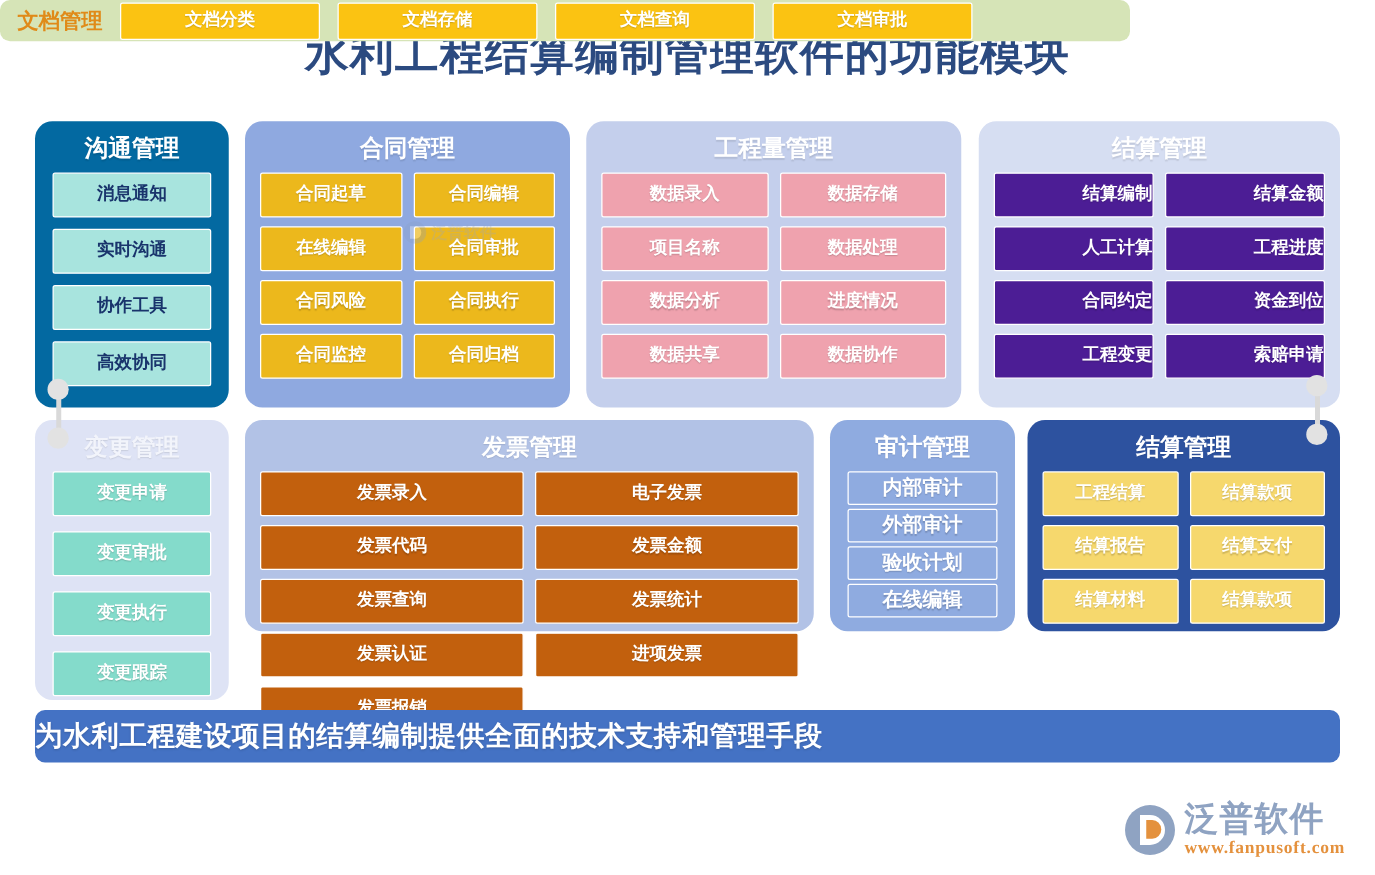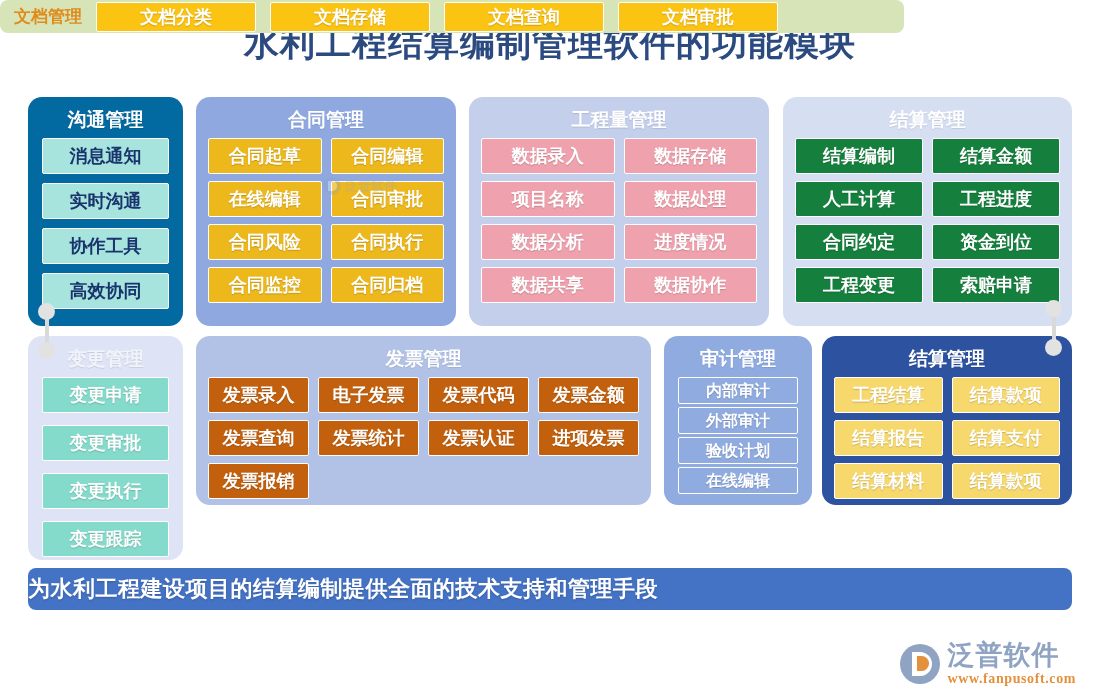--- a/index.html
+++ b/index.html
@@ -58,30 +58,30 @@
   .panel-title.dark {
     color: #ffffff;
   }
   .grid {
     display: grid;
     gap: 7px 9px;
     padding: 0 12px 12px 12px;
   }
   .grid.c1 { grid-template-columns: 1fr; }
   .grid.c2 { grid-template-columns: 1fr 1fr; }
-  .grid.c3 { grid-template-columns: 1fr 1fr 1fr 1fr; }
+  .grid.c3 { grid-template-columns: 1fr 1fr; }
 
   .chip {
     border: 1.5px solid #ffffff;
     border-radius: 2px;
     text-align: center;
     color: #ffffff;
     font-family: "Liberation Serif", "DejaVu Serif", serif;
     font-weight: bold;
-    font-size: 18px;
+    font-size: 14px;
     line-height: 32px;
     height: 32px;
     box-sizing: border-box;
     white-space: nowrap;
     overflow: hidden;
     text-shadow: 0 1px 1px rgba(0,0,0,0.18);
   }
   .chip.tall { height: 36px; line-height: 34px; }
   .chip.compact { height: 27px; line-height: 25px; font-size: 16px; }
   .chip.ghost { background: transparent; }
@@ -106,21 +106,21 @@
     left: 469px; top: 97px; width: 300px; height: 229px;
     background: #c4cfec;
   }
   #panel-quantity .chip { background: #efa2ae; }
 
   
   #panel-settlement-top {
     left: 783px; top: 97px; width: 289px; height: 229px;
     background: #d6def2;
   }
-  #panel-settlement-top .chip { background: #15803d; }
+  #panel-settlement-top .chip { background: #4c1d95; text-align: right; }
 
   
   #panel-change {
     left: 28px; top: 336px; width: 155px; height: 224px;
     background: #dee3f5;
   }
   #panel-change .grid { gap: 12px; padding: 0 14px 14px 14px; }
   #panel-change .chip { background: #84dbcb; }
   #panel-change .panel-title { color: #f2f4fb; }
 

